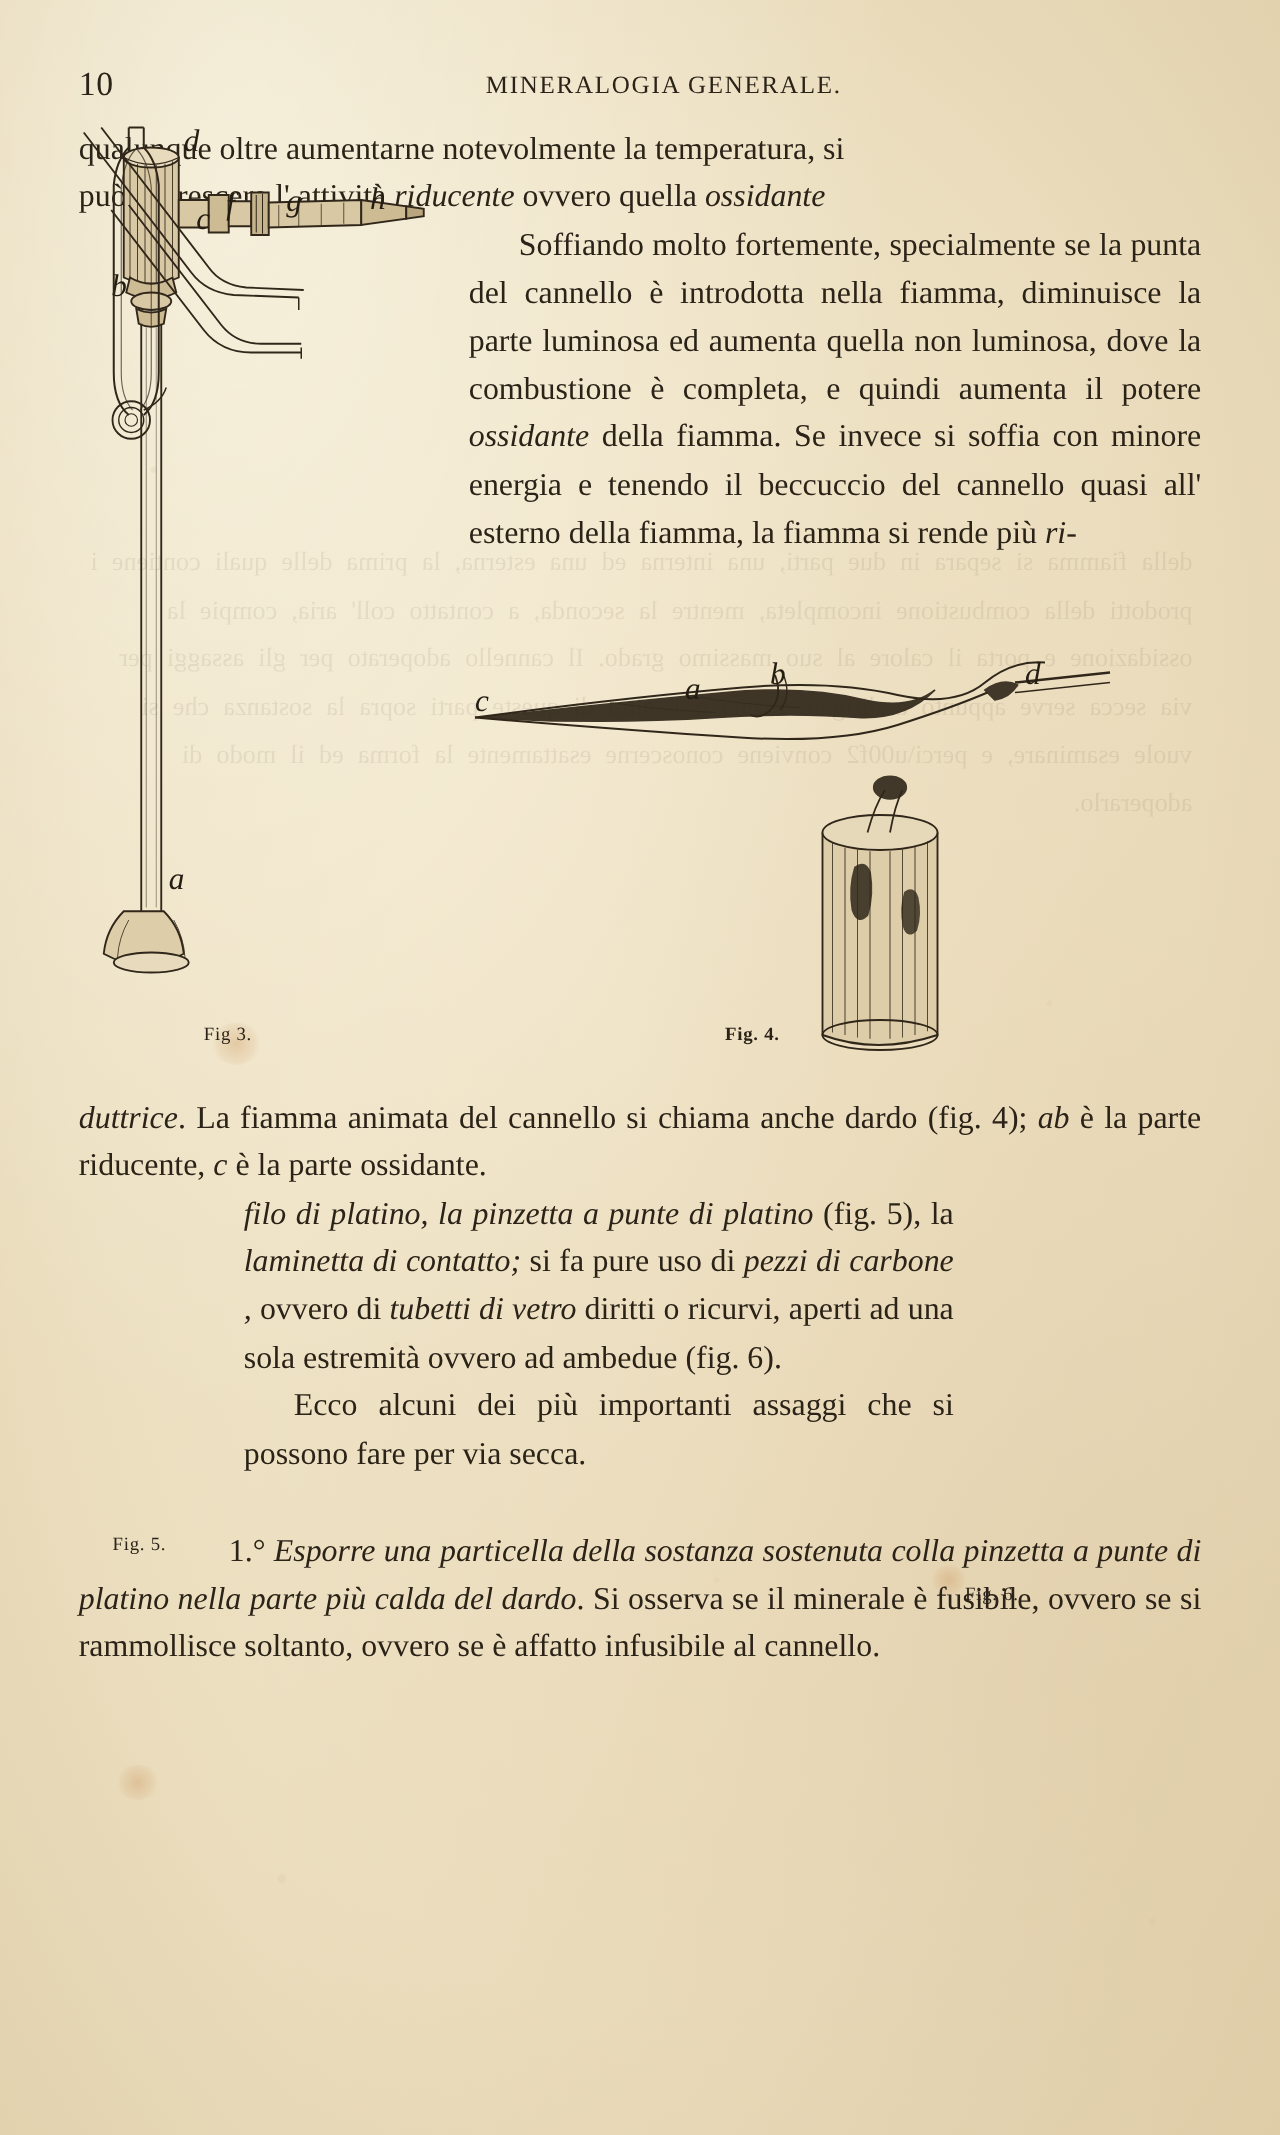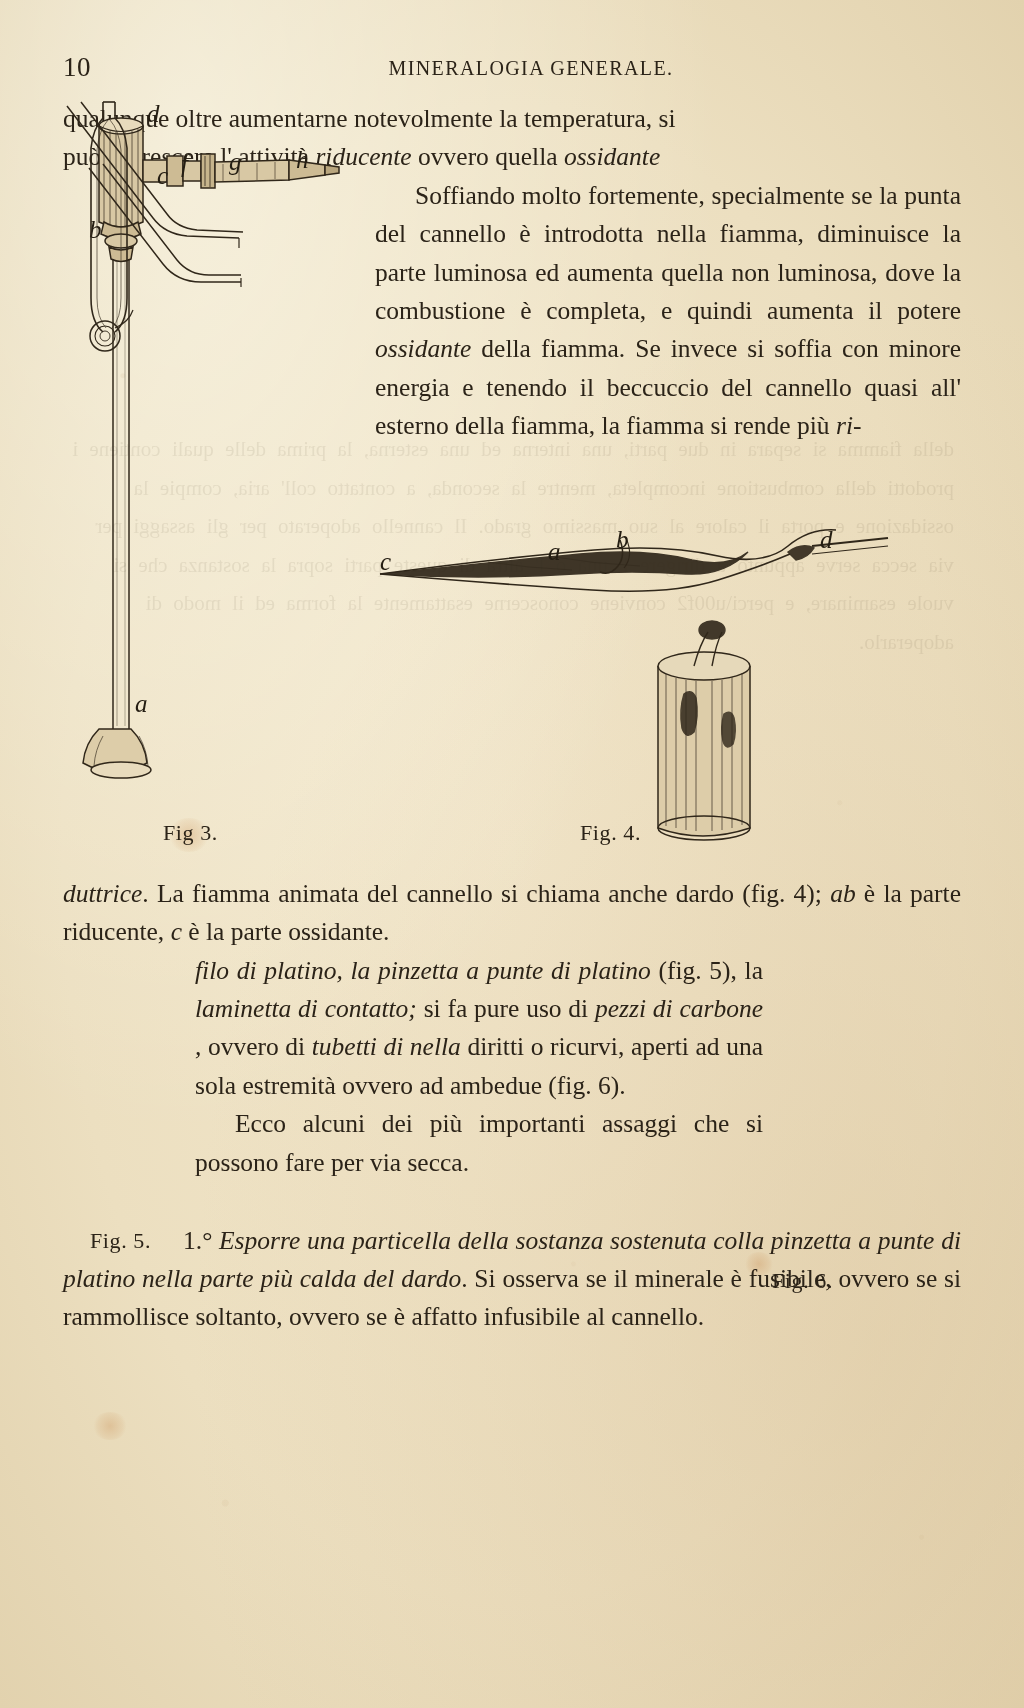--- a/index.html
+++ b/index.html
@@ -110,21 +110,21 @@
   }
   .fig-float-right {
     float: right;
     shape-outside: inset(0);
   }
 
   
   .figure { position: absolute; }
   .figcap {
     position: absolute;
-    font-size: 22px;
+    font-size: 15px;
     letter-spacing: .6px;
     white-space: nowrap;
   }
   .fig-label {
     position: absolute;
     font-family: "Liberation Serif", "DejaVu Serif", serif;
     font-style: italic;
     font-size: 25px;
     color: #241d12;
   }
@@ -281,21 +281,21 @@
 
             <path d="M26 68 l74 96 q14 18 38 18 l40 0"></path>
             <path d="M40 64 l74 96 q12 15 32 15 l32 0"></path>
             <path d="M178 178 l0 9" stroke-width="1.2"></path>
           </g>
         </svg>
       </div>
     </div>
 
     <p>
-      <i>filo di platino, la pinzetta a punte di platino</i><span> (fig. 5), la </span><i>laminetta di contatto;</i><span> si fa pure uso di </span><i>pezzi di carbone ,</i><span> ovvero di </span><i>tubetti di nella</i><span> diritti o ricurvi, aperti ad una sola estremità ovvero ad ambedue (fig. 6).</span>
+      <i>filo di platino, la pinzetta a punte di platino</i><span> (fig. 5), la </span><i>laminetta di contatto;</i><span> si fa pure uso di </span><i>pezzi di carbone ,</i><span> ovvero di </span><i>tubetti di vetro</i><span> diritti o ricurvi, aperti ad una sola estremità ovvero ad ambedue (fig. 6).</span>
     </p>
 
     <p class="ind">Ecco alcuni dei più importanti assaggi che si possono fare per via secca.</p>
 
     <div style="clear:both; height:0;"></div>
 
     <p class="ind" style="text-indent:120px;">
       <span>1.° </span><i>Esporre una particella della sostanza sostenuta colla pinzetta a punte di platino nella parte più calda del dardo</i><span>. Si osserva se il minerale è fusibile, ovvero se si rammollisce soltanto, ovvero se è affatto infusibile al cannello.</span>
     </p>
 
@@ -350,17 +350,17 @@
       </g>
     </svg>
 
     <span class="fig-label" style="left:12px; top:30px;">c</span>
     <span class="fig-label" style="left:180px; top:20px;">a</span>
     <span class="fig-label" style="left:248px; top:8px;">b</span>
     <span class="fig-label" style="left:452px; top:8px;">d</span>
   </div>
 
   <div class="figcap" style="left:163px; top:820px;">Fig 3.</div>
-  <div class="figcap" style="left:580px; top:820px;">Fig. 4.</div>
+  <div class="figcap" style="left:580px; top:820px;font-weight:bold;">Fig. 4.</div>
   <div class="figcap" style="left:60px; top:1228px;margin-left:30px;">Fig. 5.</div>
   <div class="figcap" style="left:772px; top:1268px;">Fig. 6.</div>
 
 </div>
 
 </body></html>

